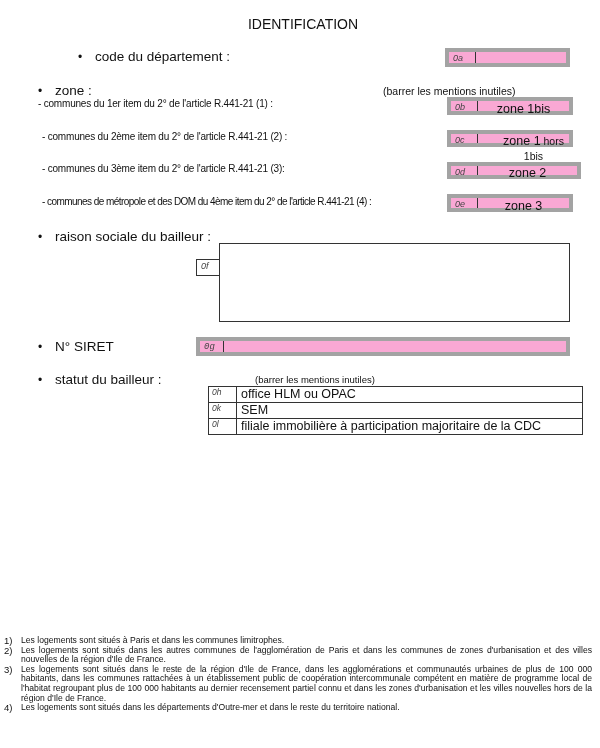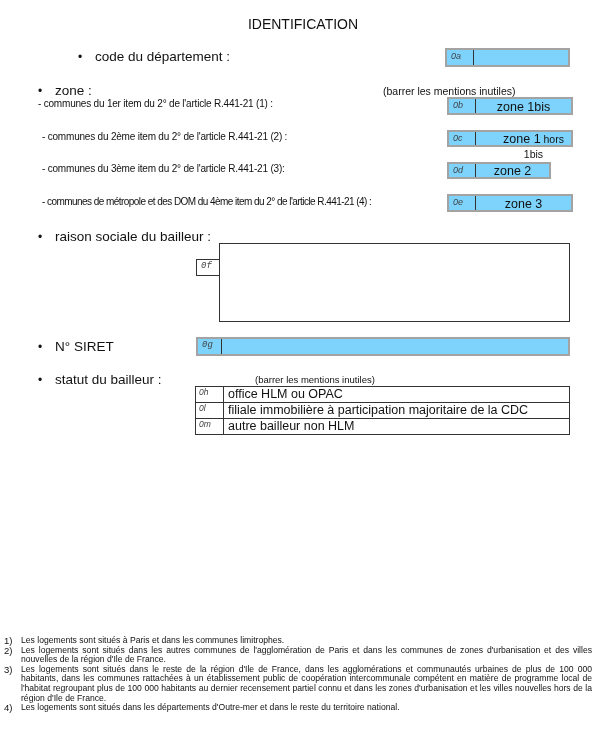--- a/index.html
+++ b/index.html
@@ -4,27 +4,27 @@
 <style>
   html, body { margin: 0; padding: 0; background: #ffffff; }
   body { width: 600px; height: 748px; position: relative; overflow: hidden; color: #111; font-family: "Liberation Sans", sans-serif; }
   .abs { position: absolute; white-space: nowrap; }
   .title { top: 16px; left: 0; width: 606px; text-align: center; font-size: 14px; }
   .bullet-item { left: 38px; font-size: 13.5px; }
   .bullet-item .dot { display: inline-block; width: 17px; font-size: 12px; }
   .sub { left: 42px; font-size: 10px; letter-spacing: -0.2px; }
   .sub.tight { letter-spacing: -0.55px; font-size: 10px; }
   .note { font-size: 10.5px; }
-  .fieldbox { position: absolute; border: 2px solid #a3a3a3; box-sizing: border-box; display: flex; background: #7dd3fc; }
+  .fieldbox { position: absolute; border: 4px solid #a3a3a3; box-sizing: border-box; display: flex; background: #f9a8d4; }
   .fieldbox .code { width: 27px; border-right: 1px solid #333; font-style: italic; font-size: 9px; color: #444; padding: 1px 0 0 4px; box-sizing: border-box; }
   .fieldbox .val { flex: 1; text-align: center; font-size: 12.5px; line-height: 16px; }
   .fieldbox .val .small { font-size: 10.5px; margin-top: 33px; }
-  .codebox { position: absolute; border: 1px solid #333; box-sizing: border-box; font-style: italic; font-size: 9px; color: #444; padding: 1px 0 0 4px; background: #fff; font-family: Liberation Mono, monospace; }
+  .codebox { position: absolute; border: 1px solid #333; box-sizing: border-box; font-style: italic; font-size: 9px; color: #444; padding: 1px 0 0 4px; background: #fff; }
   .bigbox { position: absolute; border: 1px solid #333; box-sizing: border-box; background: #fff; }
-  table.statut { position: absolute; left: 195px; top: 386px; width: 375px; border-collapse: collapse; }
+  table.statut { position: absolute; left: 208px; top: 386px; width: 375px; border-collapse: collapse; }
   table.statut td { border: 1px solid #333; height: 15px; padding: 0; font-size: 12.5px; line-height: 15px; }
   table.statut td.c { width: 24px; font-style: italic; font-size: 8.5px; color: #444; padding-left: 3px; vertical-align: top; line-height: 11px; }
   table.statut td.l { padding-left: 4px; }
   .footnotes { position: absolute; left: 4px; top: 636px; width: 588px; font-size: 8.6px; line-height: 9.6px; }
   .fn { display: flex; }
   .fn .num { width: 17px; flex: none; font-size: 9.5px; }
   .fn .txt { flex: 1; text-align: justify; }
 </style>
 </head>
 <body>
@@ -50,21 +50,21 @@
   <div class="val">zone 1bis</div>
 </div>
 
 <div class="abs sub" style="top:131px;">- communes du 2ème item du 2° de l'article R.441-21 (2) :</div>
 <div class="fieldbox" style="left:447px; top:130px; width:126px; height:17px;gap:20px;">
   <div class="code">0c</div>
   <div class="val" style="line-height:15px;"><span>zone 1</span><span class="small"> hors 1bis</span></div>
 </div>
 
 <div class="abs sub" style="top:163px;">- communes du 3ème item du 2° de l'article R.441-21 (3):</div>
-<div class="fieldbox" style="left:447px; top:162px; width:104px; height:17px;justify-content:flex-end;">
+<div class="fieldbox" style="left:447px; top:162px; width:134px; height:17px;justify-content:flex-end;">
   <div class="code">0d</div>
   <div class="val" style="line-height:15px;">zone 2</div>
 </div>
 
 <div class="abs sub tight" style="top:196px;">- communes de métropole et des DOM du 4ème item du 2° de l'article R.441-21 (4) :</div>
 <div class="fieldbox" style="left:447px; top:194px; width:126px; height:18px;">
   <div class="code">0e</div>
   <div class="val">zone 3</div>
 </div>
 
@@ -87,26 +87,26 @@
 </div>
 <div class="abs" style="left:255px; top:374px; font-size:9.5px;">(barrer les mentions inutiles)</div>
 
 <table class="statut">
   <tbody>
       <tr>
         <td class="c">0h</td>
         <td class="l">office HLM ou OPAC</td>
       </tr>
   <tr>
+        <td class="c">0k</td>
+        <td class="l">SEM</td>
+      </tr>
+  <tr>
         <td class="c">0l</td>
         <td class="l">filiale immobilière à participation majoritaire de la CDC</td>
-      </tr>
-  <tr>
-        <td class="c">0m</td>
-        <td class="l">autre bailleur non HLM</td>
       </tr>
 </tbody>
   </table>
 
 <div class="footnotes">
   <div class="fn">
       <span class="num">1)</span>
       <span class="txt">Les logements sont situés à Paris et dans les communes limitrophes.</span>
     </div>
   <div class="fn">

